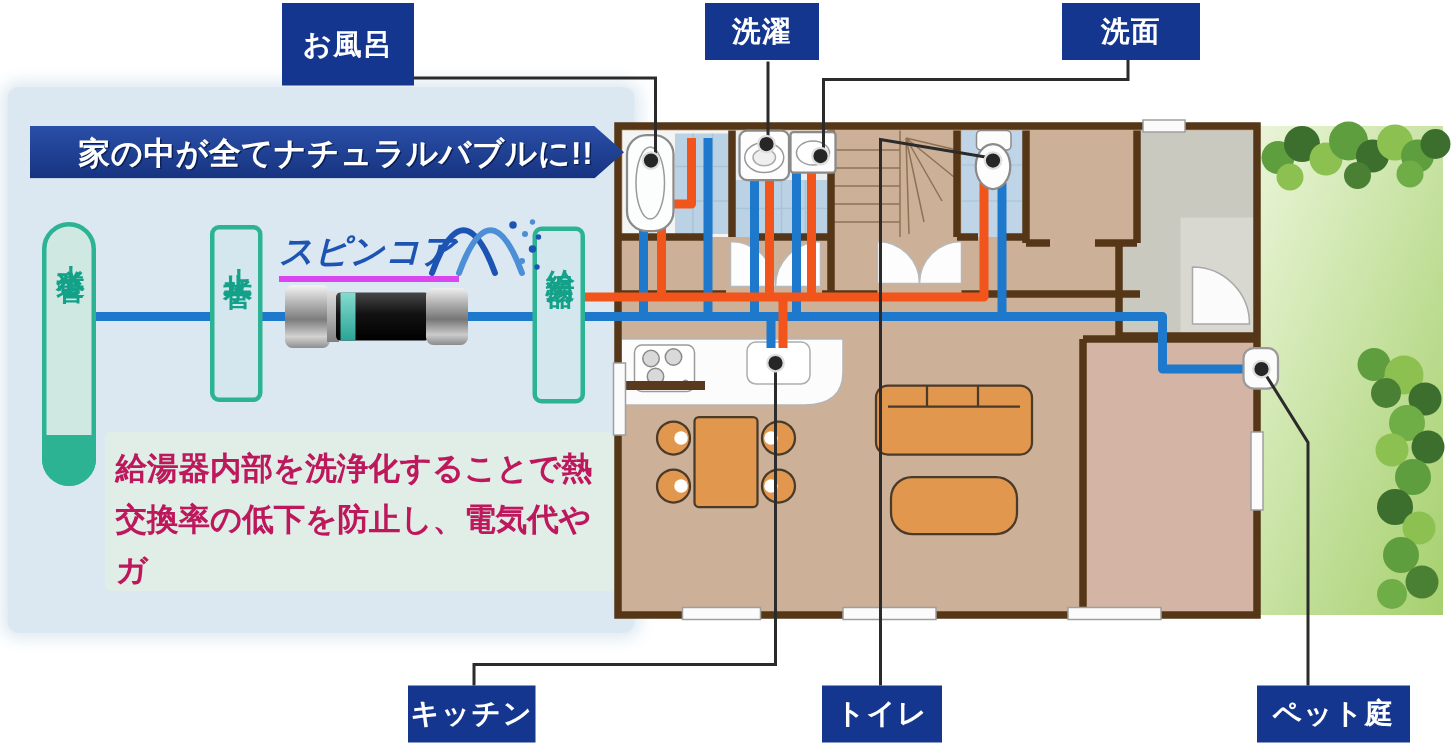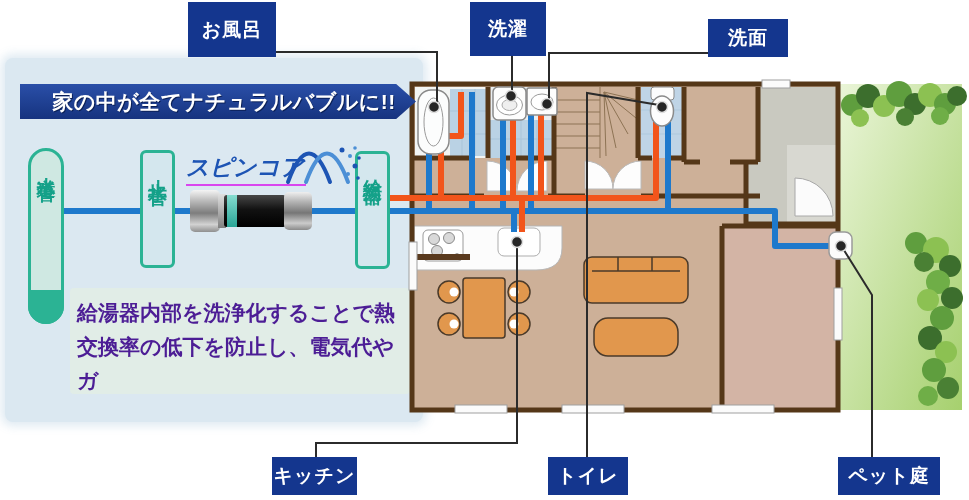--- a/index.html
+++ b/index.html
@@ -23,37 +23,37 @@
         border-radius:6px;display:flex;justify-content:center;}
   .pill .vtxt{writing-mode:vertical-rl;text-orientation:upright;color:#14a189;font-weight:bold;
         font-size:19px;letter-spacing:4px;margin-top:10px;}
   .pill.capsule{left:28px;top:148px;width:36px;height:176px;border-radius:18px;background:#cfe8e2;}
   .pill.capsule .ball{position:absolute;bottom:-3px;left:-3px;width:36px;height:34px;
         background:#2bb394;border-radius:0 0 18px 18px;}
   .pill.valve{left:140px;top:150px;width:35px;height:118px;}
   .pill.heater{left:355px;top:151px;width:35px;height:118px;}
   
   .brand-text{position:absolute;left:186px;top:152px;font-size:23px;font-weight:bold;
-        font-style:italic;color:#1d54b4;border-bottom:2px solid #d946ef;padding:0 2px 1px 0;}
+        font-style:italic;color:#1d54b4;border-bottom:4px solid #d946ef;padding:0 2px 1px 0;}
   .brand-mark{position:absolute;left:284px;top:140px;}
   
   .device{position:absolute;left:190px;top:184px;width:122px;height:54px;}
   .device div{position:absolute;}
   .d-capL{left:0;top:6px;width:30px;height:42px;border-radius:5px;
      background:linear-gradient(180deg,#f4f4f4,#bcbcbc 25%,#7d7d7d 55%,#d2d2d2 82%,#8f8f8f);}
   .d-neck{left:28px;top:10px;width:8px;height:34px;
      background:linear-gradient(180deg,#e0e0e0,#808080);}
   .d-body{left:34px;top:11px;width:62px;height:32px;border-radius:3px;
      background:linear-gradient(180deg,#474747,#121212 45%,#000);}
   .d-ring{left:37px;top:11px;width:10px;height:32px;
      background:linear-gradient(180deg,#85dcd0,#29a496);}
   .d-capR{left:94px;top:8px;width:28px;height:38px;border-radius:5px;
      background:linear-gradient(180deg,#efefef,#b5b5b5 25%,#767676 55%,#cbcbcb 82%,#8a8a8a);}
   
-  .desc{position:absolute;left:77px;top:296px;width:336px;color:#4c1d95;font-weight:bold;
+  .desc{position:absolute;left:77px;top:296px;width:336px;color:#be185d;font-weight:bold;
         font-size:21px;line-height:34px;}
   
   .rlabel{position:absolute;background:#14368e;color:#fff;display:flex;align-items:center;
           justify-content:center;font-size:19px;font-weight:600;letter-spacing:1px;}
 </style>
 </head>
 <body>
 
 <div class="stage">
 
@@ -245,19 +245,19 @@
     <div class="d-ring"></div>
     <div class="d-capR"></div>
   </div>
 
   <div class="desc">
     <div>給湯器内部を洗浄化することで熱</div>
     <div>交換率の低下を防止し、電気代やガ</div>
   </div>
 
   <div class="rlabel" style="left:188px;top:2px;width:88px;height:55px;">お風呂</div>
-  <div class="rlabel" style="left:470px;top:2px;width:76px;height:54px;">洗濯</div>
-  <div class="rlabel" style="left:708px;top:19px;width:80px;height:38px;">洗面</div>
+  <div class="rlabel" style="left:470px;top:2px;width:76px;height:38px;">洗濯</div>
+  <div class="rlabel" style="left:708px;top:2px;width:92px;height:38px;">洗面</div>
   <div class="rlabel" style="left:548px;top:457px;width:80px;height:38px;">トイレ</div>
   <div class="rlabel" style="left:272px;top:457px;width:85px;height:38px;">キッチン</div>
   <div class="rlabel" style="left:838px;top:457px;width:102px;height:38px;">ペット庭</div>
 
 </div>
 
 </body></html>

